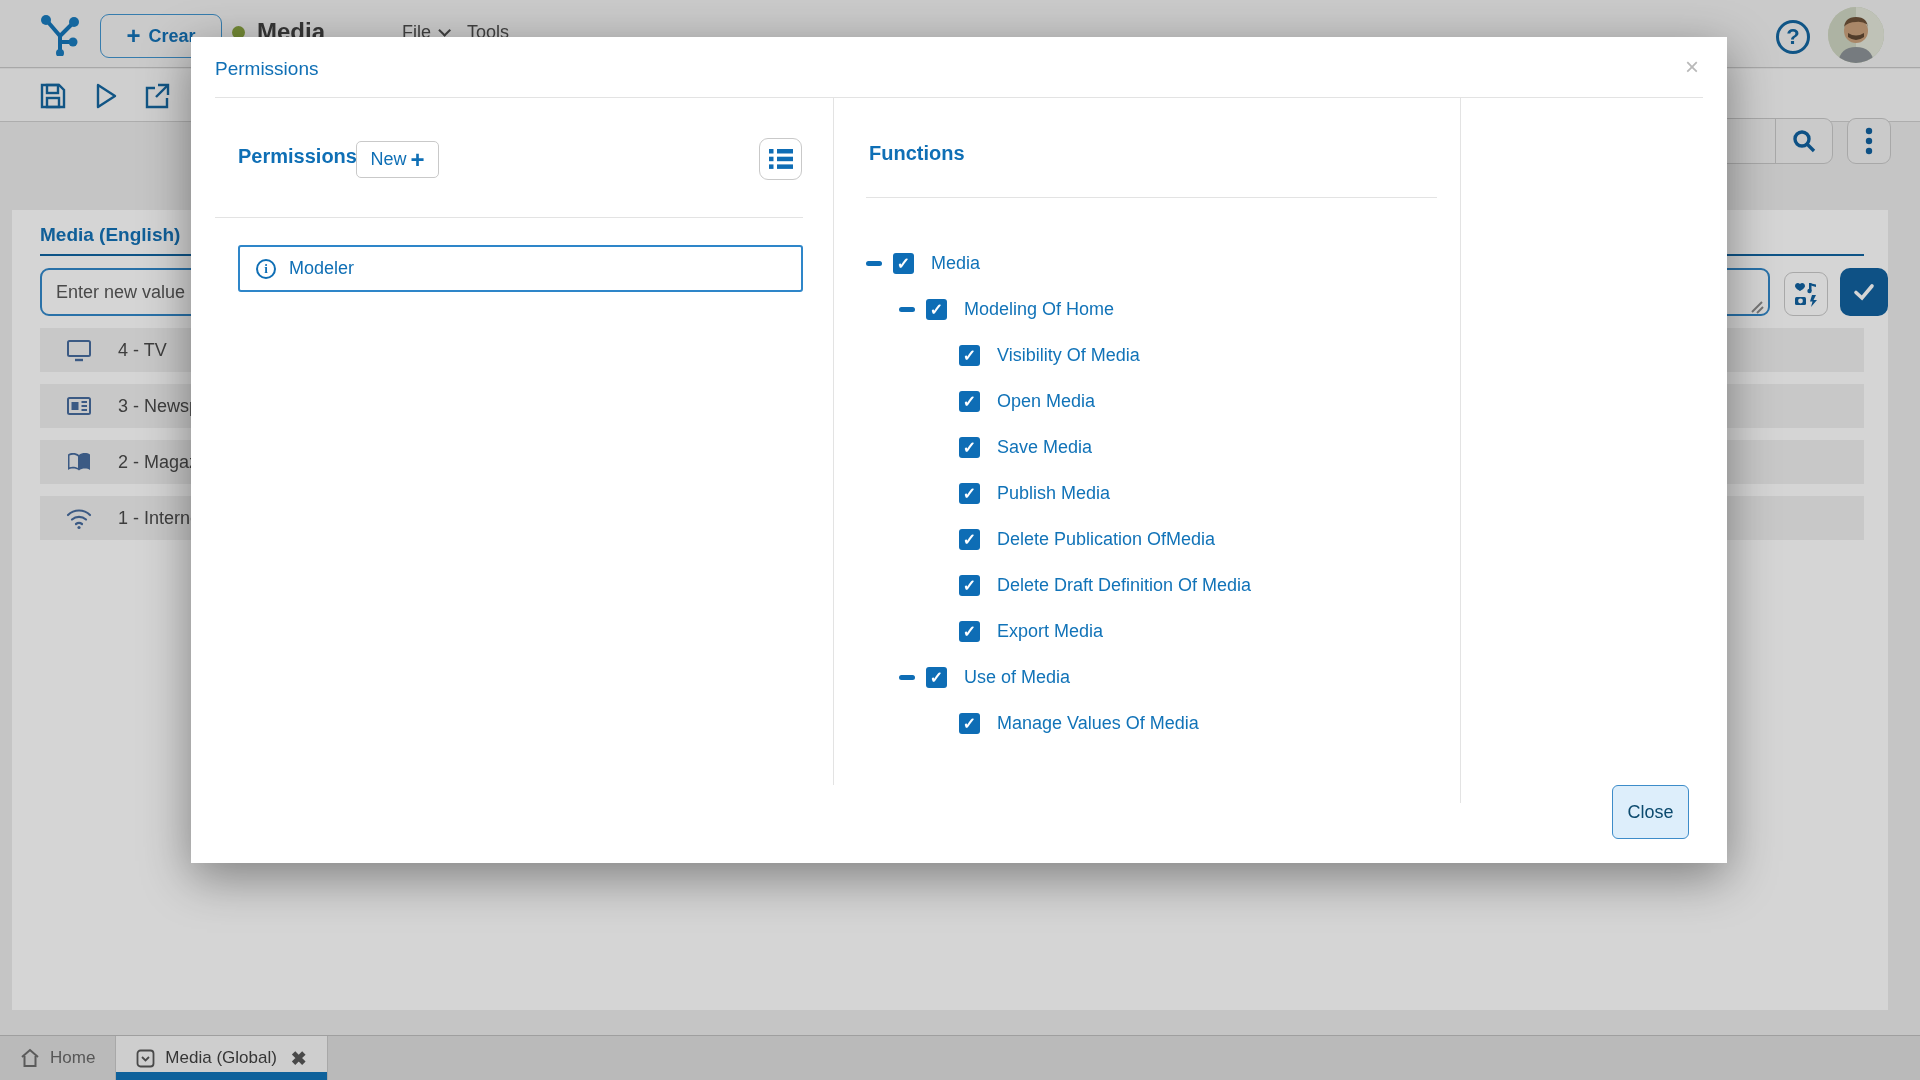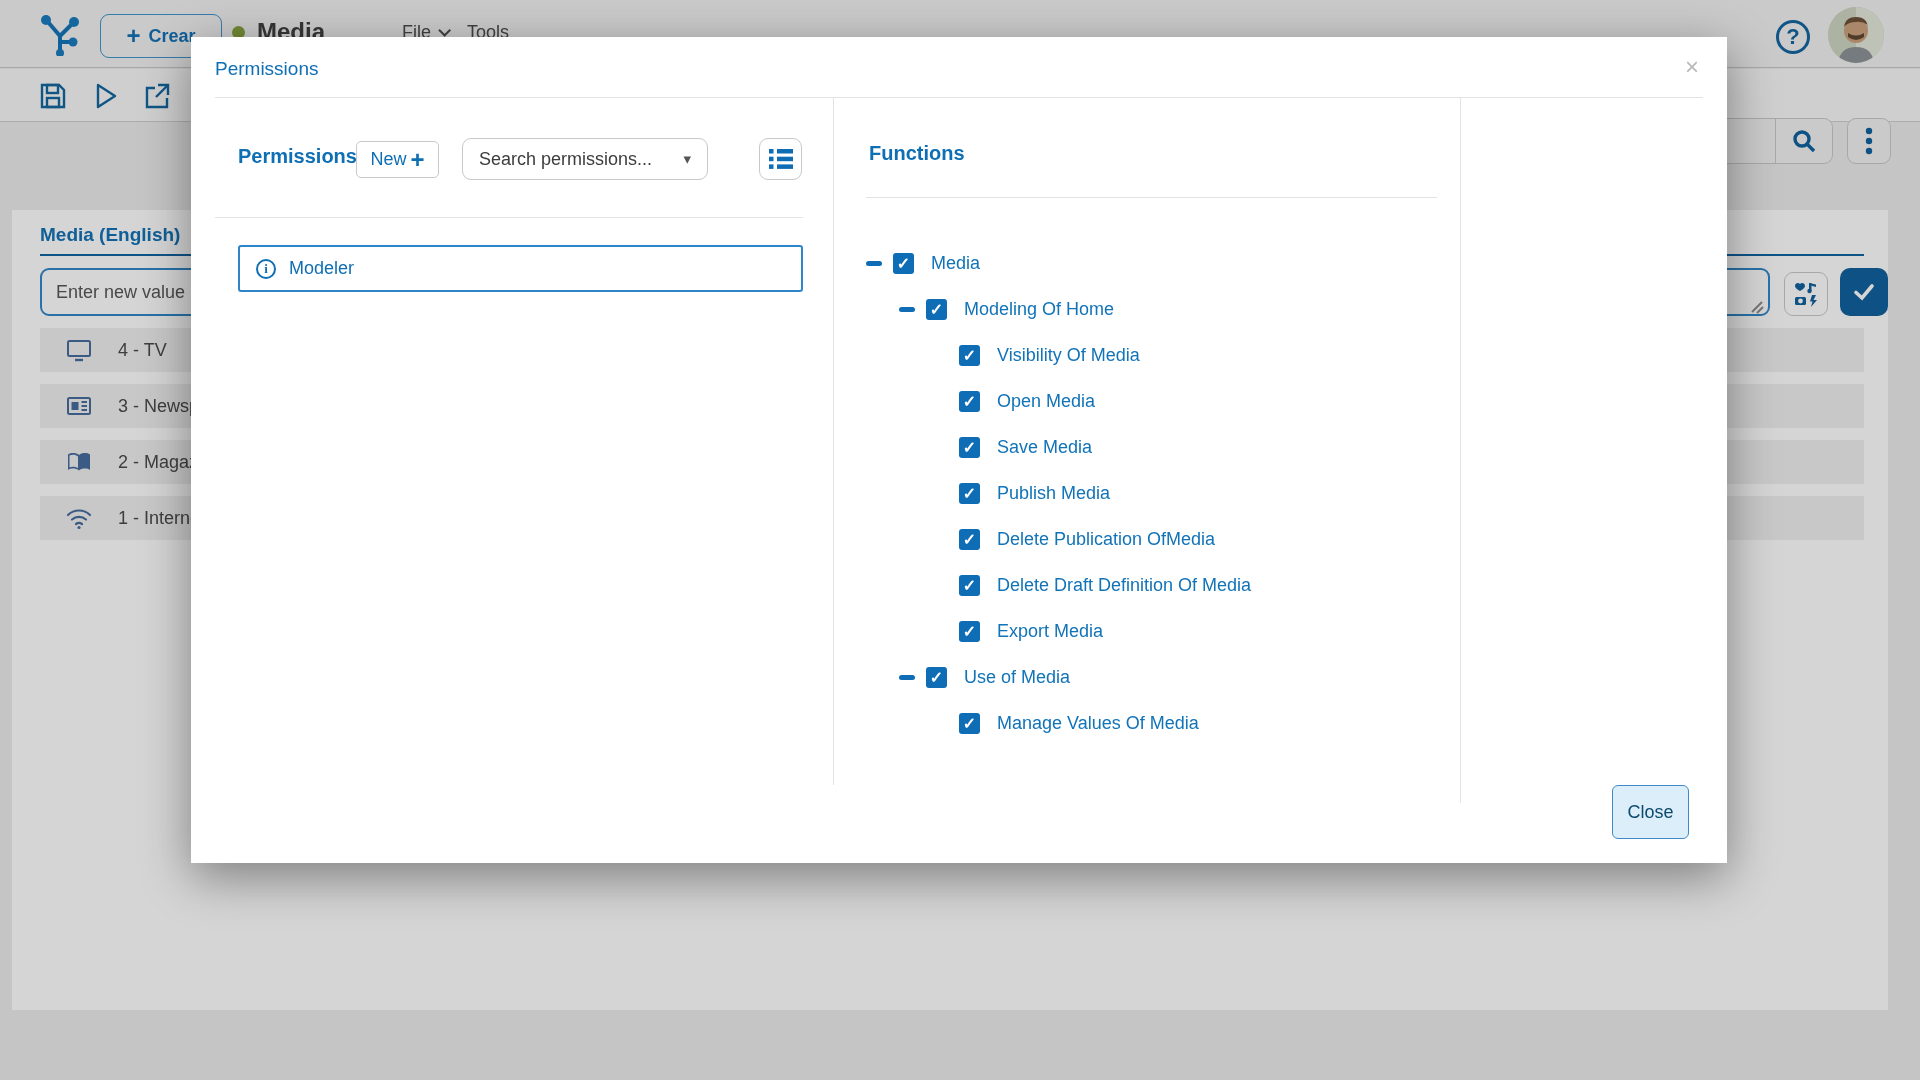--- a/index.html
+++ b/index.html
@@ -265,39 +265,56 @@
               <path d="M6 14.5 C10 11 16 11 20 14.5"></path>
               <path d="M10 19 C12 17.5 14 17.5 16 19"></path>
               <circle cx="13" cy="22.5" r="1.6" fill="currentColor" stroke="none"></circle>
             </svg>
           </span>
           <span class="rlabel">1 - Internet</span>
         </div>
       </div>
   </div>
 
+  <div class="tabbar">
+      <div class="tab">
+        <span>
+          <svg width="20" height="20" viewBox="0 0 20 20" fill="none" stroke="#6b6b6b" stroke-width="2">
+            <path d="M2 9 L10 2 L18 9"></path>
+            <path d="M4.5 8 V18 H15.5 V8"></path>
+          </svg>
+        </span>
+        <span class="tlab">Home</span>
+      </div>
+      <div class="tab active">
+        <span>
+          <svg width="19" height="19" viewBox="0 0 19 19" fill="none" stroke="#555" stroke-width="1.8">
+            <rect x="1.5" y="1.5" width="16" height="16" rx="3"></rect>
+            <path d="M6 8 L9.5 11.5 L13 8"></path>
+          </svg>
+        </span>
+        <span class="tlab">Media (Global)</span>
+        <span class="tclose">✖</span>
+      </div>
+    </div>
 
   <div class="overlay"></div>
 
   <div class="modal">
     <div class="modal-title">Permissions</div>
     <div class="modal-x">×</div>
     <div class="modal-hr"></div>
     <div class="vdiv-l"></div>
     <div class="vdiv-r"></div>
 
     <div class="lp-head">Permissions</div>
     <button class="new-btn">
       <span>New</span>
       <span class="new-plus">+</span>
     </button>
-    <div class="perm-select">
-      <span>Search permissions...</span>
-      <span class="perm-caret">▾</span>
-    </div>
     <div class="list-btn">
       <svg width="24" height="22" viewBox="0 0 24 22" fill="#0e6db5">
         <rect x="0" y="1" width="4.5" height="4.5"></rect>
           <rect x="8" y="1" width="16" height="4.5"></rect>
         <rect x="0" y="8.7" width="4.5" height="4.5"></rect>
           <rect x="8" y="8.7" width="16" height="4.5"></rect>
         <rect x="0" y="16.4" width="4.5" height="4.5"></rect>
           <rect x="8" y="16.4" width="16" height="4.5"></rect>
         </svg>
     </div>

